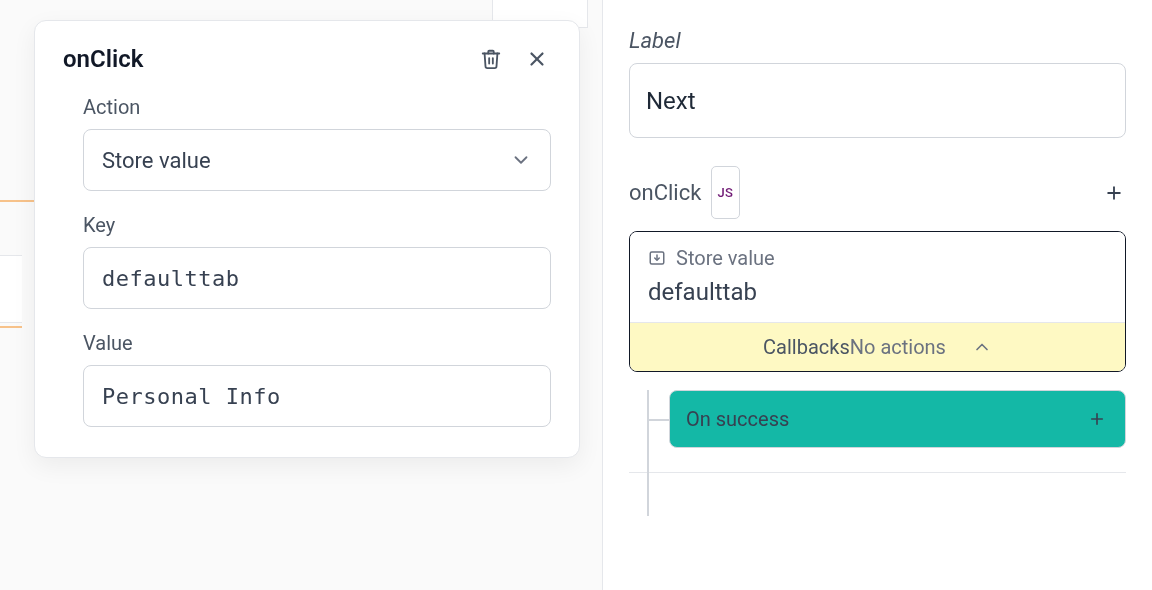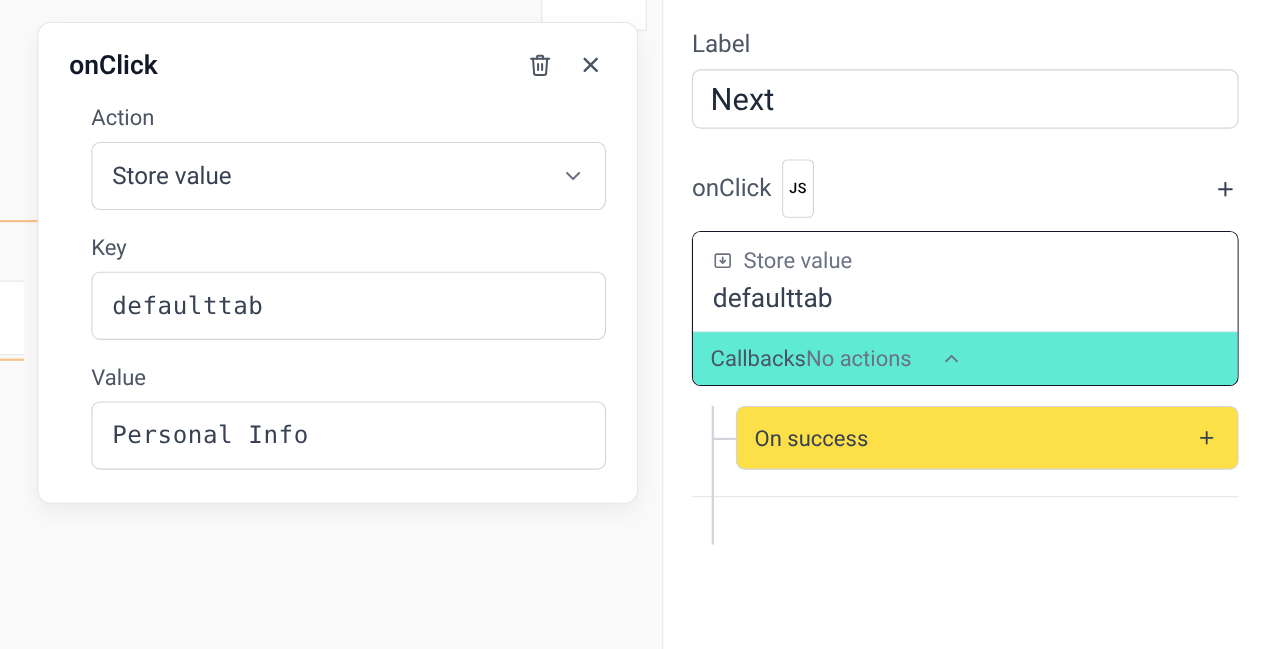--- a/index.html
+++ b/index.html
@@ -117,28 +117,29 @@
     right: 0;
     bottom: 0;
     background: #ffffff;
     border-left: 1px solid #e5e7eb;
     padding: 28px 26px 12px 26px;
   }
   .insp-label {
     font-size: 22px;
     color: #4b5563;
     margin-bottom: 10px;
+    font-style: italic;
   }
   .insp-input {
     width: 100%;
-    height: 54px;
+    height: 75px;
     border: 1px solid #d1d5db;
     border-radius: 8px;
     padding: 4px 16px;
-    font-size: 28px;
+    font-size: 24px;
     color: #1f2937;
     margin-bottom: 28px;
     font-family: inherit;
   }
   .onclick-row {
     display: flex;
     align-items: center;
     justify-content: space-between;
     margin-bottom: 12px;
   }
@@ -147,21 +148,21 @@
     align-items: center;
     gap: 10px;
   }
   .onclick-text {
     font-size: 22px;
     color: #4b5563;
   }
   .js-badge {
     font-size: 13px;
     font-weight: 500;
-    color: #000000;
+    color: #701a75;
     border: 1px solid #d1d5db;
     border-radius: 5px;
     padding: 18px 5px;
     letter-spacing: 0.5px;
   }
   .plus-btn {
     font-size: 28px;
     color: #374151;
     cursor: pointer;
     line-height: 1;
@@ -189,22 +190,22 @@
     font-size: 20px;
     margin-bottom: 8px;
   }
   .action-value {
     font-size: 24px;
     color: #374151;
   }
   .callbacks-bar {
     display: flex;
     align-items: center;
-    justify-content: flex-start;
-    background: #5eead4;
+    justify-content: center;
+    background: #fef9c3;
     border-top: 1px solid #e5e7eb;
     padding: 12px 16px;
     font-size: 20px;
     color: #4b5563;
   }
   .callbacks-right {
     display: flex;
     align-items: center;
     gap: 26px;
     color: #6b7280;
@@ -238,21 +239,21 @@
   .callback-box {
     border: 1px solid #d1d5db;
     border-radius: 8px;
     height: 58px;
     display: flex;
     align-items: center;
     justify-content: space-between;
     padding: 0 16px;
     font-size: 20px;
     color: #374151;
-    background: #fde047;
+    background: #14b8a6;
   }
 
   .inspector-divider {
     border-top: 1px solid #e5e7eb;
     margin-top: 24px;
   }
 
   svg { display: block; }
   input { outline: none; }
 </style>

